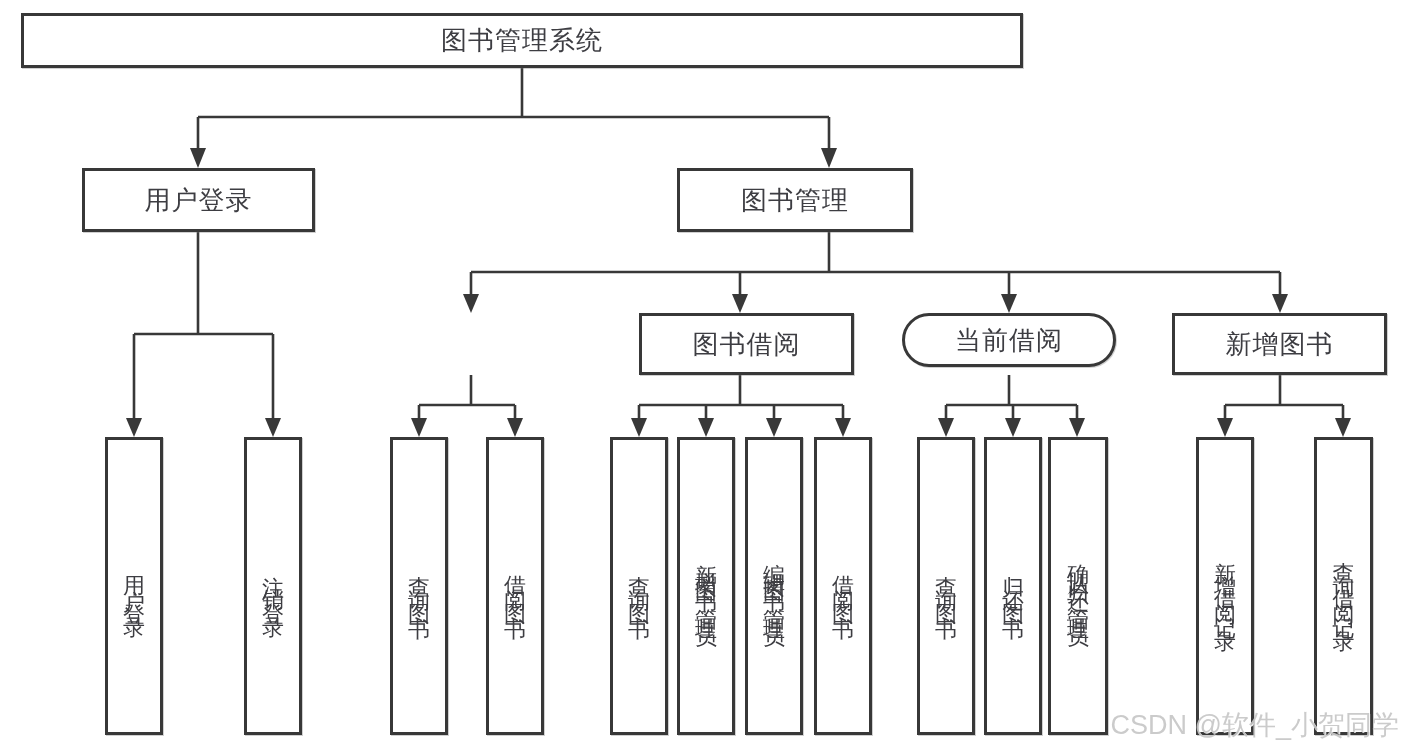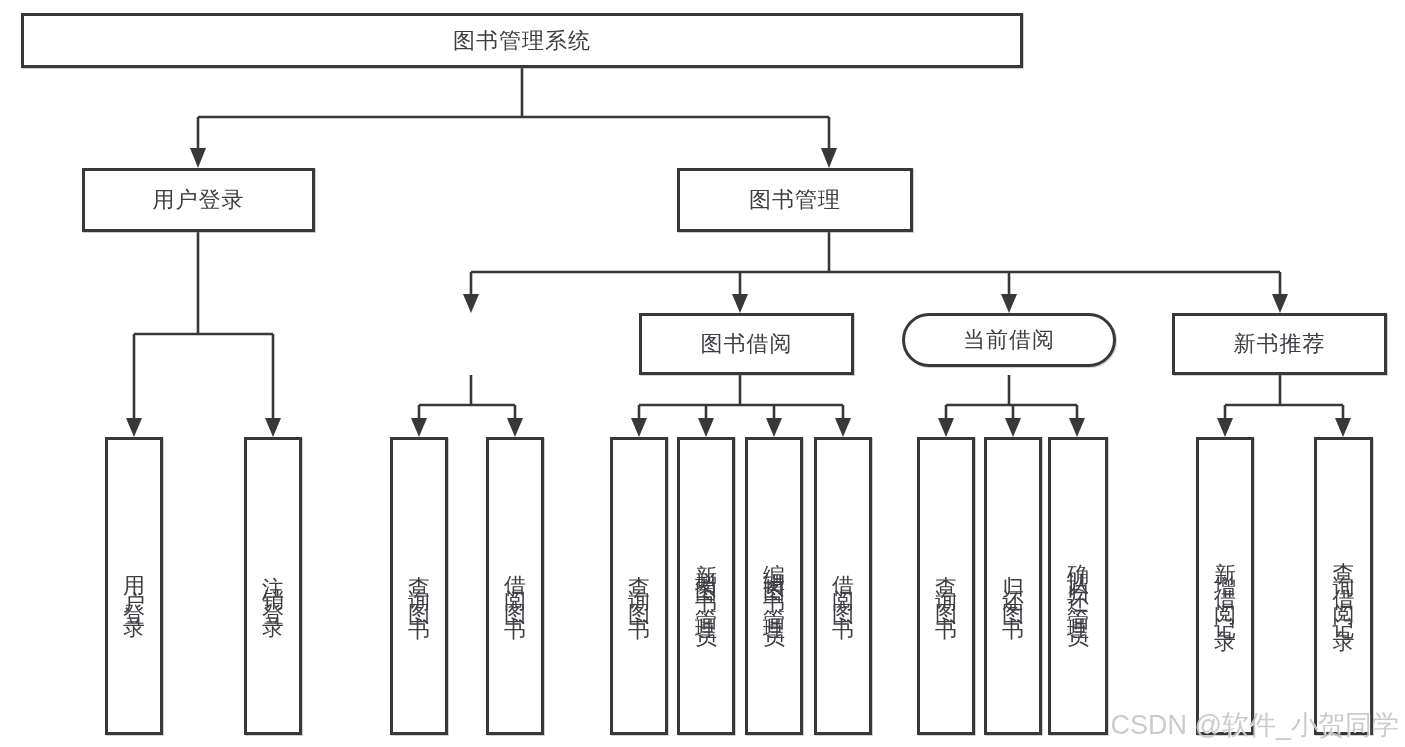--- a/index.html
+++ b/index.html
@@ -20,21 +20,21 @@
   .box {
     position: absolute;
     background: #ffffff;
     border: 3px solid #383838;
     box-sizing: border-box;
     display: flex;
     align-items: center;
     justify-content: center;
     box-shadow: 1px 1px 0 rgba(120,120,120,0.35);
   }
-  .h-label { font-size: 22px; letter-spacing: 1px; white-space: nowrap; }
+  .h-label { font-size: 26px; letter-spacing: 1px; white-space: nowrap; }
   .leaf-label {
     writing-mode: vertical-rl;
     text-orientation: mixed;
     font-size: 22px;
     line-height: 1;
     letter-spacing: 14px;
     white-space: nowrap;
   }
   .leaf-label.long { letter-spacing: 9px; }
 
@@ -129,21 +129,21 @@
     <span class="h-label">图书管理</span>
   </div>
 
   <div class="box l3-b">
     <span class="h-label">图书借阅</span>
   </div>
   <div class="box l3-c">
     <span class="h-label">当前借阅</span>
   </div>
   <div class="box l3-d">
-    <span class="h-label">新书推荐</span>
+    <span class="h-label">新增图书</span>
   </div>
 
   <div class="box leaf lf1">
     <span class="leaf-label">用户登录</span>
   </div>
   <div class="box leaf lf2">
     <span class="leaf-label">注销登录</span>
   </div>
   <div class="box leaf lf3">
     <span class="leaf-label">查询图书</span>

